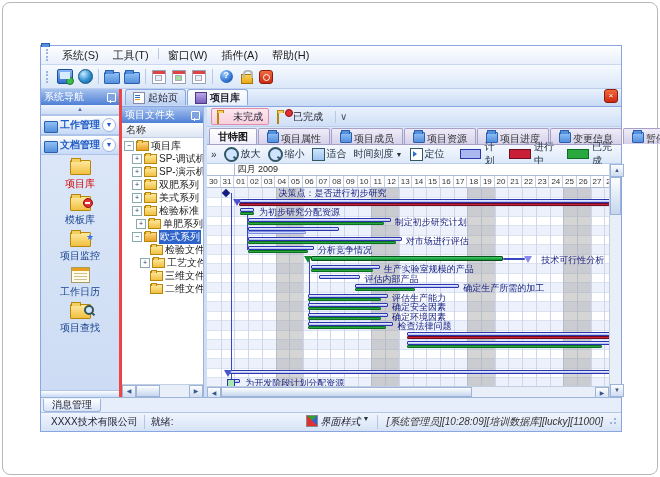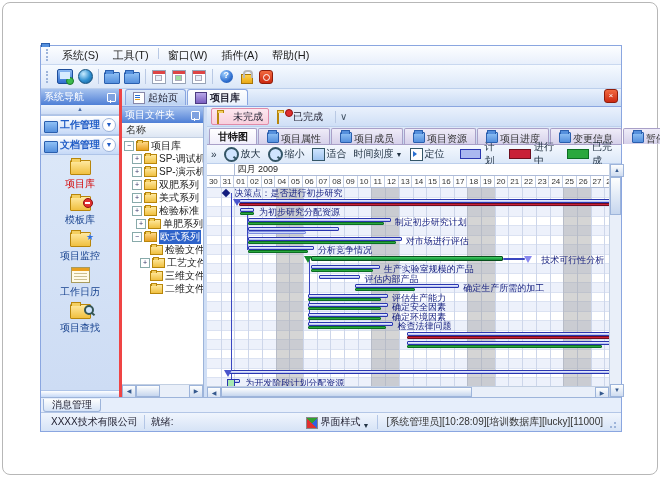--- a/index.html
+++ b/index.html
@@ -151,21 +151,21 @@
   #g-hscroll{position:absolute;left:0;right:0;bottom:0;height:10px;background:#e9eff9;border-top:1px solid #c2cfe2;display:flex;}
   #gvscroll{width:11px;background:#e9eff9;border-left:1px solid #c2cfe2;display:flex;flex-direction:column;flex:none;}
   #gvscroll .scr-thumb{height:36px;}
   #gvscroll .sp,#g-hscroll .sp{flex:1;}
   
   #btabrow{height:14px;background:#e6eefb;border-top:1px solid #9db4da;display:flex;align-items:flex-end;padding-left:2px;}
   #btab{height:12px;line-height:12px;padding:0 8px;font-size:10px;color:#223;background:linear-gradient(#fdfefe,#d6e3f6);border:1px solid #9db4da;border-top:none;border-radius:0 0 3px 3px;}
   #statusbar{height:18px;background:linear-gradient(#f0f5fd,#d6e3f6);border-top:1px solid #b3c6e6;display:flex;align-items:center;font-size:10px;color:#223;padding:0 4px;}
   #st-company{padding:0 6px;border-right:1px solid #b3c6e6;white-space:nowrap;}
   #st-ready{padding:0 6px;white-space:nowrap;}
-  #st-right{margin-left:auto;display:flex;align-items:flex-end;white-space:nowrap;}
+  #st-right{margin-left:auto;display:flex;align-items:flex-start;white-space:nowrap;font-style:italic;}
   .style-icon{width:10px;height:10px;margin-right:3px;background:
     linear-gradient(45deg,#e03030 0 50%,transparent 50%),
     linear-gradient(135deg,#30a030 0 50%,#3060e0 50%);border:1px solid #888;}
   #st-session{margin-left:8px;padding-left:8px;border-left:1px solid #b3c6e6;color:#333;}
   #st-grip{width:10px;height:10px;margin-left:4px;background:
      radial-gradient(circle at 8px 8px,#9db4da 1px,transparent 1.5px),
      radial-gradient(circle at 8px 4px,#9db4da 1px,transparent 1.5px),
      radial-gradient(circle at 4px 8px,#9db4da 1px,transparent 1.5px);}
 </style>
 </head>
@@ -501,21 +501,21 @@
                     <div class="g-wcol" style="left: 164.4px; width: 13.7px; bottom: 0px;"></div>
                     <div class="g-wcol" style="left: 178.1px; width: 13.7px; bottom: 0px;"></div>
                     <div class="g-wcol" style="left: 260.3px; width: 13.7px; bottom: 0px;"></div>
                     <div class="g-wcol" style="left: 274px; width: 13.7px; bottom: 0px;"></div>
                     <div class="g-wcol" style="left: 356.2px; width: 13.7px; bottom: 0px;"></div>
                     <div class="g-wcol" style="left: 369.9px; width: 13.7px; bottom: 0px;"></div>
                     <div class="dep" style="left: 23.975px; top: 5px; height: 199.5px;"></div>
                     <div class="dep" style="left: 40.415px; top: 24px; height: 38px;"></div>
                     <div class="dep" style="left: 102.065px; top: 71.5px; height: 66.5px;"></div>
                     <div class="g-dia" style="left: 16.18px; top: 1.5px;"></div>
-                    <span class="g-label" style="left: 27.4px; top: 0px;">决策点：是否进行初步研究</span>
+                    <span class="g-label" style="left: 27.4px; top: 0px; padding-left: 44px;">决策点：是否进行初步研究</span>
                     <div class="bar bar-plan" style="left: 31.51px; width: 382.23px; top: 10.5px;"></div>
                     <div class="bar bar-prog p-red" style="left: 31.51px; width: 382.23px; top: 14.5px;"></div>
                     <div class="g-tri" style="left: 26.14px; top: 10.5px;"></div>
                     <div class="bar bar-plan" style="left: 32.88px; width: 13.7px; top: 20px;"></div>
                     <div class="bar bar-prog p-green" style="left: 32.88px; width: 13.7px; top: 24px;"></div>
                     <span class="g-label" style="left: 52.06px; top: 19px;">为初步研究分配资源</span>
                     <div class="bar bar-plan" style="left: 41.1px; width: 142.48px; top: 29.5px;"></div>
                     <div class="bar bar-prog p-green" style="left: 41.1px; width: 135.63px; top: 33.5px;"></div>
                     <span class="g-label" style="left: 187.69px; top: 28.5px;">制定初步研究计划</span>
                     <div class="bar bar-plan" style="left: 41.1px; width: 90.42px; top: 39px;"></div>

